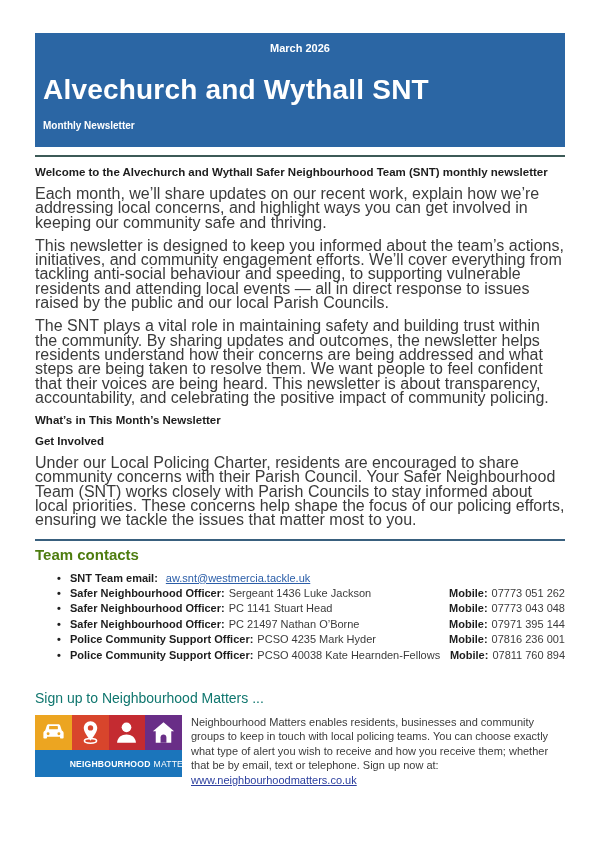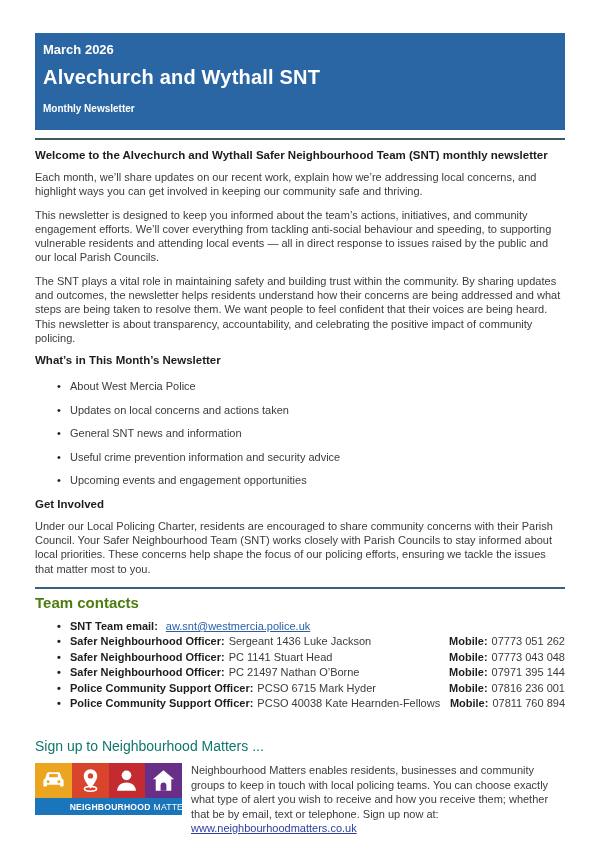--- a/index.html
+++ b/index.html
@@ -11,31 +11,31 @@
   }
   .page { width:600px; height:850px; background:#fff; }
 
   
   .banner {
     margin:33px 35px 0 35px;
     background:#2B66A4;
     color:#fff;
     padding:9px 8px 16px 8px;
   }
-  .banner-date { text-align:left; font-weight:bold; font-size:13px; }
-  .banner-title { font-size:20px; font-weight:bold; margin-top:9px; letter-spacing:.2px; }
+  .banner-date { text-align:center; font-weight:bold; font-size:11px; }
+  .banner-title { font-size:28px; font-weight:bold; margin-top:20px; letter-spacing:.2px; }
   .banner-sub { font-size:10px; font-weight:bold; margin-top:14px; }
 
   .content { margin:8px 35px; }
 
   .rule-dark { border:none; border-top:2px solid #3C5A57; margin-top:7px; }
   .rule-blue { border:none; border-top:2px solid #39607E; margin-top:11px; }
 
   .h-bold { font-size:11.5px; font-weight:bold; color:#1d1d1d; margin:9px 0; }
-  p.body { font-size:11px; line-height:14.3px; margin:9px 0; }
+  p.body { font-size:16px; line-height:14.3px; margin:9px 0; }
 
   ul.toc { list-style:none; padding-left:35px; margin:14px 0 10px 0; }
   ul.toc li { font-size:11px; margin-bottom:11.5px; position:relative; }
   ul.toc li::before { content:"\2022"; position:absolute; left:-13px; color:#1d1d1d; }
 
   .team-heading { font-size:15px; font-weight:bold; color:#4d7c0f; margin:5px 0 8px 0; }
 
   ul.contacts { list-style:none; padding-left:35px; margin:4px 0; }
   ul.contacts li { font-size:11px; line-height:15.4px; display:flex; position:relative; }
   ul.contacts li::before { content:"\2022"; position:absolute; left:-13px; color:#1d1d1d; font-weight:bold; }
@@ -43,21 +43,21 @@
   .c-value { color:#3b3b3b; }
   .c-right { margin-left:auto; white-space:nowrap; display:flex; padding-left:8px; }
   a.email-link { color:#2A5DA8; text-decoration:underline; margin-left:4px; font-weight:normal; }
 
   .signup-heading { font-size:14px; font-weight:normal; color:#0f766e; margin:27px 0 9px 0; }
   .signup-row { display:flex; align-items:flex-start; }
   .nm-logo { width:147px; flex:none; margin-right:9px; }
   .nm-tiles { display:flex; }
   .nm-tile { width:36.75px; height:35px; display:flex; align-items:center; justify-content:center; }
   .nm-bar {
-    height:17px; display:flex; align-items:center; justify-content:center;
+    height:27px; display:flex; align-items:center; justify-content:center;
     color:#fff; font-size:8.6px; letter-spacing:.2px; white-space:nowrap;padding-left:48px;
   }
   .nm-bar .b1 { font-weight:bold; margin-right:3px; }
   .signup-text { flex:1; font-size:11px; line-height:14.4px; margin:0; }
   a.www-link { color:#2B3E9E; font-weight:normal; text-decoration:underline; }
 </style>
 </head>
 <body>
 
 <div class="page">
@@ -70,38 +70,31 @@
 
   <div class="content">
     <hr class="rule-dark">
 
     <div class="h-bold">Welcome to the Alvechurch and Wythall Safer Neighbourhood Team (SNT) monthly newsletter</div>
     <p class="body">Each month, we’ll share updates on our recent work, explain how we’re addressing local concerns, and highlight ways you can get involved in keeping our community safe and thriving.</p>
     <p class="body">This newsletter is designed to keep you informed about the team’s actions, initiatives, and community engagement efforts. We’ll cover everything from tackling anti-social behaviour and speeding, to supporting vulnerable residents and attending local events — all in direct response to issues raised by the public and our local Parish Councils.</p>
     <p class="body">The SNT plays a vital role in maintaining safety and building trust within the community. By sharing updates and outcomes, the newsletter helps residents understand how their concerns are being addressed and what steps are being taken to resolve them. We want people to feel confident that their voices are being heard. This newsletter is about transparency, accountability, and celebrating the positive impact of community policing.</p>
 
     <div class="h-bold">What’s in This Month’s Newsletter</div>
-    <ul class="toc">
-      <li>About West Mercia Police</li>
-      <li>Updates on local concerns and actions taken</li>
-      <li>General SNT news and information</li>
-      <li>Useful crime prevention information and security advice</li>
-      <li>Upcoming events and engagement opportunities</li>
-    </ul>
 
     <div class="h-bold">Get Involved</div>
     <p class="body">Under our Local Policing Charter, residents are encouraged to share community concerns with their Parish Council. Your Safer Neighbourhood Team (SNT) works closely with Parish Councils to stay informed about local priorities. These concerns help shape the focus of our policing efforts, ensuring we tackle the issues that matter most to you.</p>
 
     <hr class="rule-blue">
     <div class="team-heading">Team contacts</div>
 
     <ul class="contacts">
       <li>
         <span class="c-label">SNT Team email:</span>
-        <a href="#" class="email-link">aw.snt@westmercia.police.uk</a>
+        <a href="#" class="email-link">aw.snt@westmercia.tackle.uk</a>
       </li>
       <li>
         <span class="c-label">Safer Neighbourhood Officer:</span>
         <span class="c-value">Sergeant 1436 Luke Jackson</span>
         <span class="c-right">
             <span class="c-label">Mobile:</span>
             <span class="c-value">07773 051 262</span>
           </span>
       </li>
       <li>
@@ -115,21 +108,21 @@
       <li>
         <span class="c-label">Safer Neighbourhood Officer:</span>
         <span class="c-value">PC 21497 Nathan O’Borne</span>
         <span class="c-right">
             <span class="c-label">Mobile:</span>
             <span class="c-value">07971 395 144</span>
           </span>
       </li>
       <li>
         <span class="c-label">Police Community Support Officer:</span>
-        <span class="c-value">PCSO 6715 Mark Hyder</span>
+        <span class="c-value">PCSO 4235 Mark Hyder</span>
         <span class="c-right">
             <span class="c-label">Mobile:</span>
             <span class="c-value">07816 236 001</span>
           </span>
       </li>
       <li>
         <span class="c-label">Police Community Support Officer:</span>
         <span class="c-value">PCSO 40038 Kate Hearnden-Fellows</span>
         <span class="c-right">
             <span class="c-label">Mobile:</span>

